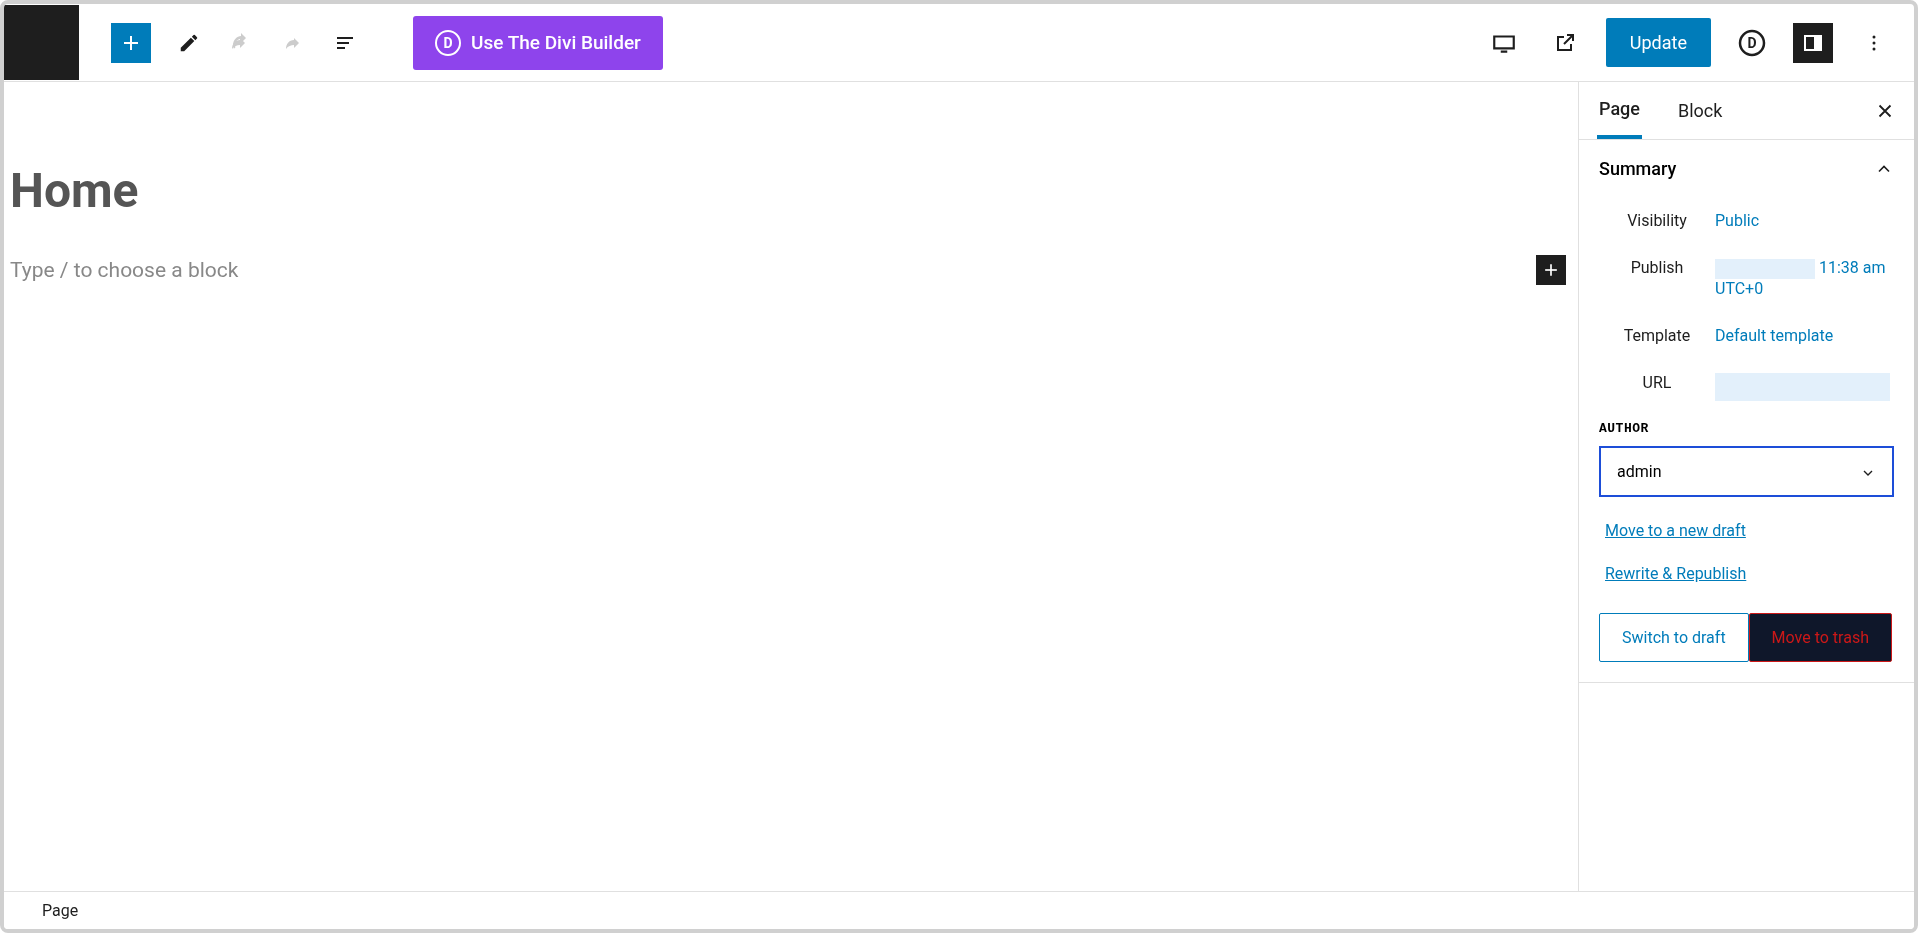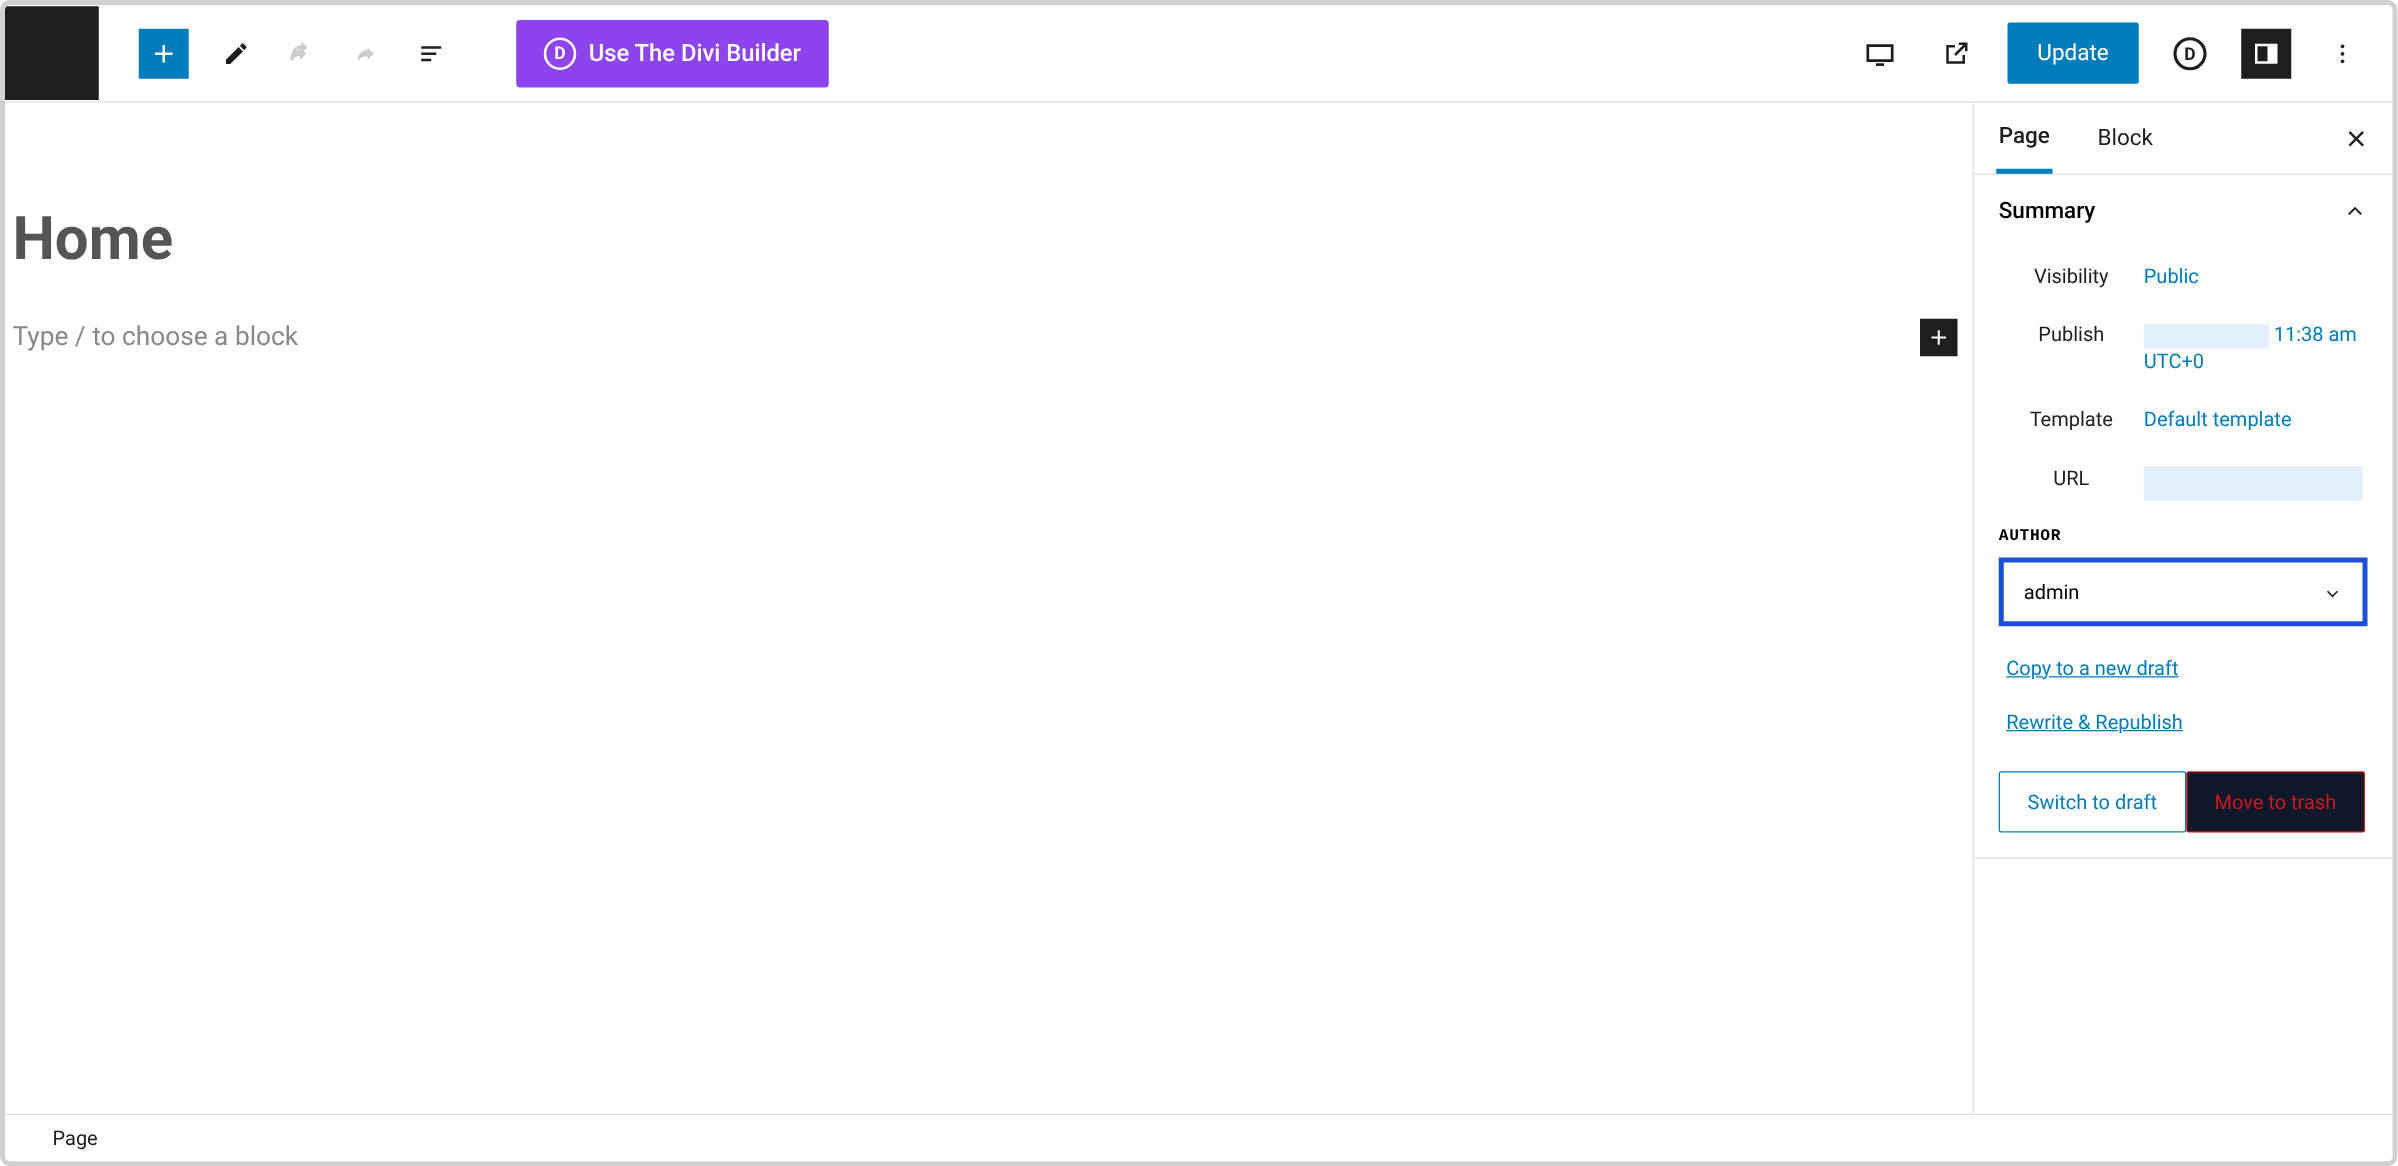--- a/index.html
+++ b/index.html
@@ -29,21 +29,21 @@
 .close-sidebar { margin-left: auto; cursor: pointer; }
 .panel-section { border-bottom: 1px solid #e0e0e0; }
 .section-header { display: flex; align-items: center; justify-content: space-between; padding: 18px 20px; cursor: pointer; }
 .section-title { font-size: 18px; font-weight: 500; }
 .summary-body { padding: 0 20px 20px; }
 .summary-row { display: flex; padding: 14px 0; }
 .summary-label { width: 116px; font-size: 16px; color: #1e1e1e; text-align: center; }
 .summary-value { color: #007cba; font-size: 16px; cursor: pointer; flex: 1; }
 .redacted { background: #e3f0fb; color: transparent; display: inline-block; height: 20px; vertical-align: middle; }
 .author-label { font-size: 13px; font-weight: 600; letter-spacing: 0.5px; margin-top: 6px; margin-bottom: 10px; font-family: Liberation Mono, monospace; }
-.author-select { width: 100%; padding: 14px 16px; border: 4px solid #1d4ed8; font-size: 16px; display: flex; justify-content: space-between; align-items: flex-end; cursor: pointer; background: #fff; }
+.author-select { width: 100%; padding: 14px 16px; border: 2px solid #1d4ed8; font-size: 16px; display: flex; justify-content: space-between; align-items: flex-end; cursor: pointer; background: #fff; }
 .link-action { color: #007cba; text-decoration: underline; font-size: 16px; cursor: pointer; display: block; margin-top: 24px; padding-left: 6px; }
 .action-buttons { display: flex; margin-top: 30px; }
 .btn-outline-blue { border: 1px solid #007cba; color: #007cba; background: #fff; padding: 14px 22px; font-size: 16px; cursor: pointer; border-radius: 2px; }
 .btn-outline-red { border: 1px solid #cc1818; color: #cc1818; background: #0f172a; padding: 14px 22px; font-size: 16px; cursor: pointer; border-radius: 2px; }
 .bottom-bar { position: absolute; bottom: 0; left: 0; right: 0; height: 38px; border-top: 1px solid #e0e0e0; display: flex; align-items: center; padding-left: 38px; font-size: 16px; color: #1e1e1e; background: #fff; }
 svg { display: block; }
 </style>
 </head>
 <body>
 
@@ -172,21 +172,21 @@
             <span class="redacted" style="width:175px;height:28px;"></span>
           </div>
         </div>
         <div class="author-label">AUTHOR</div>
         <div class="author-select">
           <span>admin</span>
           <svg width="16" height="16" viewBox="0 0 24 24">
               <path fill="none" stroke="#1e1e1e" stroke-width="2" d="M6 9l6 6 6-6"></path>
             </svg>
         </div>
-        <a class="link-action">Copy to a new draft</a>
+        <a class="link-action">Move to a new draft</a>
         <a class="link-action">Rewrite &amp; Republish</a>
         <div class="action-buttons">
           <button class="btn-outline-blue">Switch to draft</button>
           <button class="btn-outline-red">Move to trash</button>
         </div>
       </div>
     </div>
   </div>
 </div>
 

